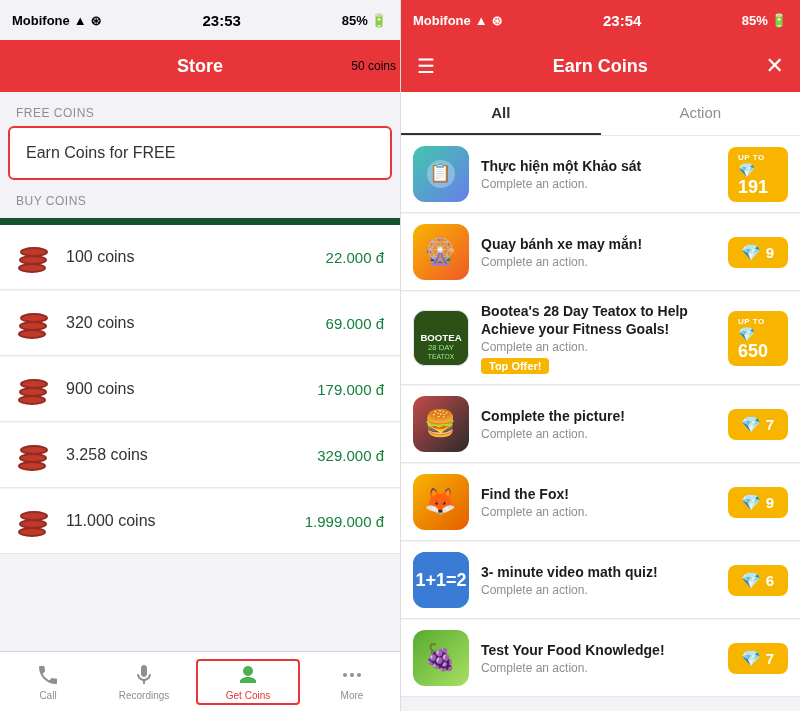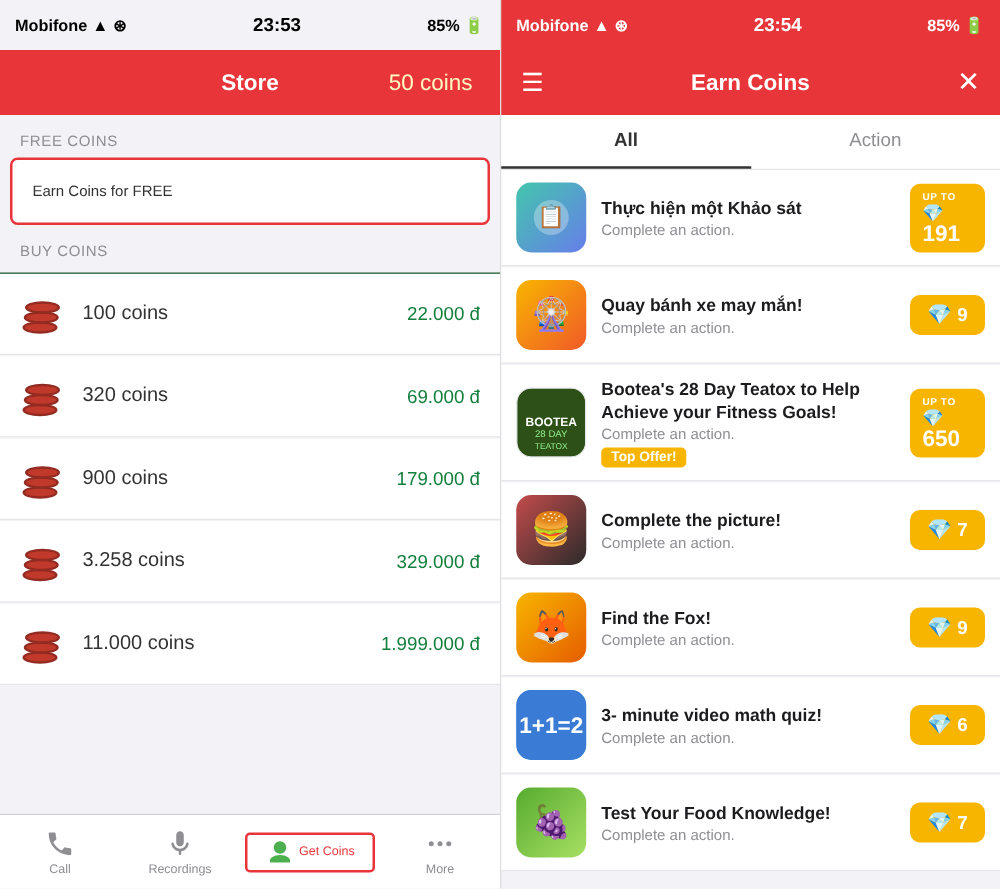--- a/index.html
+++ b/index.html
@@ -7,32 +7,32 @@
 
     
     .left-panel { width: 400px; height: 711px; background: #f2f2f7; display: flex; flex-direction: column; }
 
     .left-status-bar { background: #f2f2f7; height: 40px; display: flex; align-items: center; justify-content: space-between; padding: 0 12px; font-size: 13px; font-weight: 600; }
     .status-left { display: flex; align-items: center; gap: 4px; }
     .status-right { display: flex; align-items: center; gap: 4px; }
 
     .left-header { background: #e8353a; height: 52px; display: flex; align-items: center; justify-content: center; position: relative; }
     .left-header-title { color: white; font-size: 18px; font-weight: 600; }
-    .left-header-coins { color: #fef9c3; font-size: 18px; position: absolute; right: 22px; }
+    .left-header-coins { color: #000000; font-size: 12px; position: absolute; right: 4px; }
 
     .left-content { flex: 1; overflow-y: auto; padding-bottom: 60px; }
 
     .section-label { padding: 14px 16px 6px; font-size: 12px; color: #8e8e93; font-weight: 500; letter-spacing: 0.5px; }
 
     .free-coins-item { background: white; margin: 0 8px; border-radius: 6px; border: 2px solid #e8353a; padding: 16px; cursor: pointer; }
-    .free-coins-text { font-size: 12px; color: #333; }
+    .free-coins-text { font-size: 16px; color: #333; }
 
     .buy-coins-list { margin-top: 4px; }
     .buy-coins-row { background: white; margin: 1px 0; padding: 14px 16px; display: flex; align-items: center; gap: 14px; border-bottom: 1px solid #e5e5ea; }
-    .buy-coins-row:first-child { border-top: 1px solid #14532d; }
+    .buy-coins-row:first-child { border-top: 7px solid #14532d; }
     .coin-icon { width: 36px; height: 36px; display: flex; align-items: center; justify-content: center; }
     .coin-stack { position: relative; width: 32px; height: 32px; }
     .coin-stack .c1, .coin-stack .c2, .coin-stack .c3 { position: absolute; width: 28px; height: 10px; background: #c0392b; border-radius: 50%; border: 2px solid #922b21; }
     .coin-stack .c1 { bottom: 0; left: 0; }
     .coin-stack .c2 { bottom: 8px; left: 1px; }
     .coin-stack .c3 { bottom: 16px; left: 2px; }
     .coin-amount { flex: 1; font-size: 16px; color: #333; }
     .coin-price { font-size: 15px; color: #15803d; font-weight: 500; }
 
     .bottom-nav { position: absolute; bottom: 0; left: 0; width: 400px; height: 60px; background: white; border-top: 1px solid #d1d1d6; display: flex; align-items: center; }
@@ -172,21 +172,21 @@
           <path d="M6.6 10.8c1.4 2.8 3.8 5.1 6.6 6.6l2.2-2.2c.3-.3.7-.4 1-.2 1.1.4 2.3.6 3.6.6.6 0 1 .4 1 1V20c0 .6-.4 1-1 1-9.4 0-17-7.6-17-17 0-.6.4-1 1-1h3.5c.6 0 1 .4 1 1 0 1.3.2 2.5.6 3.6.1.3 0 .7-.2 1L6.6 10.8z"></path>
         </svg>
       <span class="nav-label">Call</span>
     </div>
     <div class="nav-item">
       <svg class="nav-icon-svg" viewBox="0 0 24 24" fill="#8e8e93">
           <path d="M12 14c1.66 0 3-1.34 3-3V5c0-1.66-1.34-3-3-3S9 3.34 9 5v6c0 1.66 1.34 3 3 3zm5.91-3c-.49 0-.9.36-.98.85C16.52 14.2 14.47 16 12 16s-4.52-1.8-4.93-4.15c-.08-.49-.49-.85-.98-.85-.61 0-1.09.54-1 1.14.49 3 2.89 5.35 5.91 5.78V20c0 .55.45 1 1 1s1-.45 1-1v-2.08c3.02-.43 5.42-2.78 5.91-5.78.1-.6-.39-1.14-1-1.14z"></path>
         </svg>
       <span class="nav-label">Recordings</span>
     </div>
-    <div style="flex:1;display:flex;align-items:center;justify-content:center;gap:3px;cursor:pointer;border:2px solid #e8353a;border-radius:4px;margin:4px;padding:2px;">
+    <div style="flex:1;display:flex;flex-direction:column;align-items:center;justify-content:center;gap:3px;cursor:pointer;border:2px solid #e8353a;border-radius:4px;margin:4px;padding:2px;">
       <svg class="nav-icon-svg" viewBox="0 0 24 24" fill="#4caf50">
           <circle cx="12" cy="8" r="5" fill="#4caf50"></circle>
           <path d="M12 14c-5.33 0-8 2.67-8 4v2h16v-2c0-1.33-2.67-4-8-4z" fill="#4caf50"></path>
         </svg>
       <span class="nav-label" style="color:#e8353a;">Get Coins</span>
     </div>
     <div class="nav-item">
       <svg class="nav-icon-svg" viewBox="0 0 24 24" fill="#8e8e93">
           <circle cx="5" cy="12" r="2"></circle>
           <circle cx="12" cy="12" r="2"></circle>

